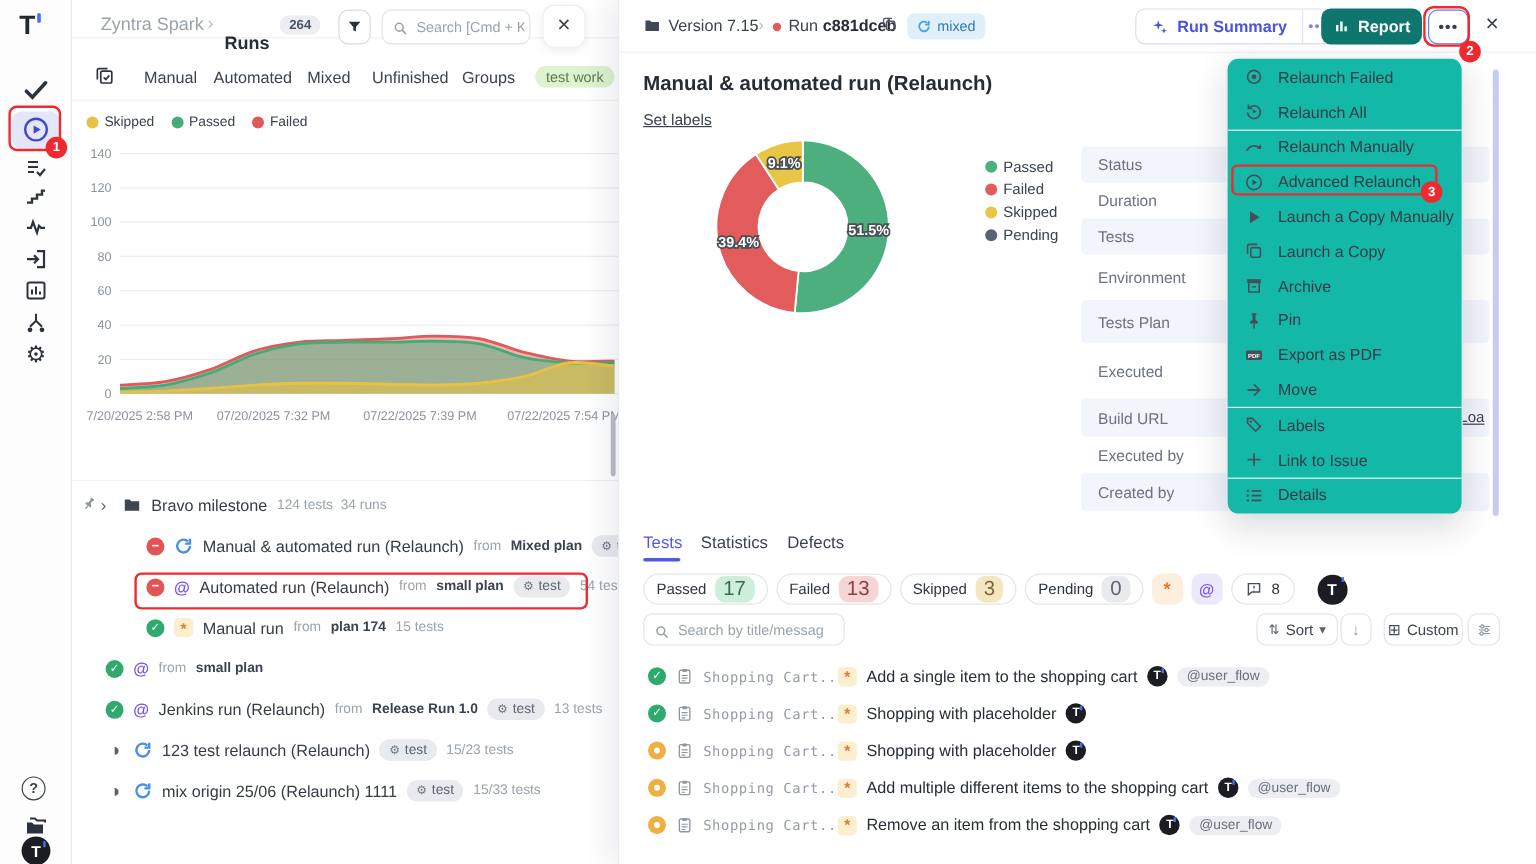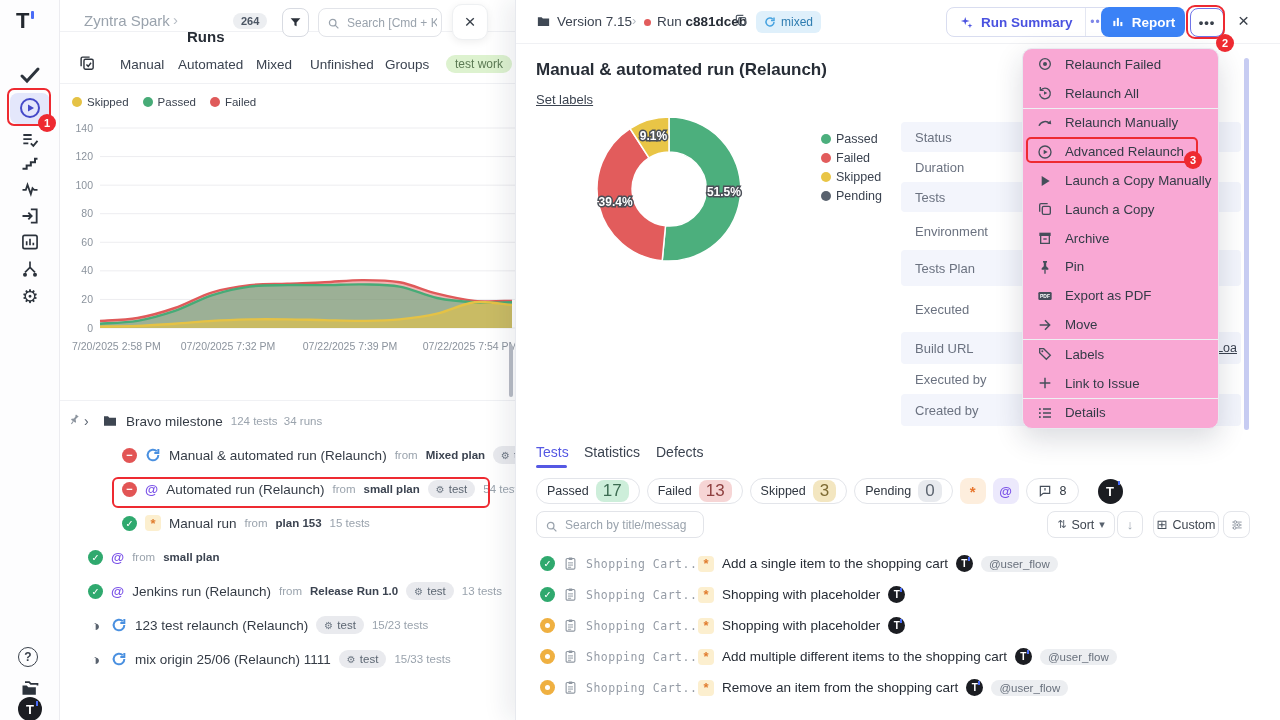--- a/index.html
+++ b/index.html
@@ -81,21 +81,21 @@
   .rp-dot{position:absolute;left:128px;top:19px;width:7px;height:7px;border-radius:50%;background:#e25c5c;}
   .rp-run{position:absolute;left:141px;top:14px;font-size:13.5px;color:#3b4350;}
   .rp-runid{font-weight:700;color:#272d36;}
   .rp-copy{position:absolute;left:218px;top:13px;width:14px;height:14px;color:#525b66;}
   .mixed-pill{position:absolute;left:240px;top:11px;display:flex;align-items:center;gap:5px;background:#dff0fb;border-radius:6px;height:22px;padding:0 8px;font-size:12px;color:#2e7cb0;}
   .mixed-pill .svgi{width:12px;height:12px;color:#47a3e0;}
   #btn-runsummary{position:absolute;left:430px;top:7px;height:30px;display:flex;border:1px solid #d9ddf0;border-radius:8px;background:#fff;}
   #btn-runsummary .main{display:flex;align-items:center;gap:7px;padding:0 12px;color:#4a52e0;font-size:13.5px;font-weight:600;}
   #btn-runsummary .main .svgi{width:15px;height:15px;}
   #btn-runsummary .more{width:26px;display:flex;align-items:center;justify-content:center;border-left:1px solid #e4e7f2;color:#7e86e8;font-size:12px;letter-spacing:1px;}
-  #btn-report{position:absolute;left:585px;top:7px;width:84px;height:30px;background:#3b82f6;border-radius:8px;color:#fff;display:flex;align-items:center;justify-content:center;gap:7px;font-size:13.5px;font-weight:600;}
+  #btn-report{position:absolute;left:585px;top:7px;width:84px;height:30px;background:#0f766e;border-radius:8px;color:#fff;display:flex;align-items:center;justify-content:center;gap:7px;font-size:13.5px;font-weight:600;}
   #btn-report .svgi{width:14px;height:14px;}
   #btn-more{position:absolute;left:674px;top:8px;width:34px;height:29px;border:1.5px solid #6f74e8;border-radius:8px;background:#fff;color:#3a414b;display:flex;align-items:center;justify-content:center;font-size:13px;letter-spacing:1px;font-weight:700;}
   #rp-close{position:absolute;left:722px;top:11px;font-size:19px;color:#3a414b;line-height:20px;}
   #rp-title{position:absolute;left:20px;top:60px;font-size:17px;font-weight:700;color:#272d36;}
   #set-labels{position:absolute;left:20px;top:92px;font-size:13px;color:#3b4350;text-decoration:underline;}
   #donut-wrap{position:absolute;left:53px;top:108px;width:210px;height:165px;}
   #donut-legend{position:absolute;left:305px;top:132px;}
   #donut-legend .leg-item{margin-bottom:5px;font-size:12.5px;}
   #details{position:absolute;left:385px;top:122px;width:340px;}
   .drow{position:relative;width:340px;display:flex;align-items:center;padding-left:14px;}
@@ -130,21 +130,21 @@
   #tests{position:absolute;left:0;top:548px;width:765px;}
   .test-row{position:relative;width:765px;height:31px;display:flex;align-items:center;gap:8px;padding-left:24px;white-space:nowrap;}
   .clip-glyph{width:15px;height:15px;color:#8f97a1;flex:none;}
   .suite{font-family:"DejaVu Sans Mono","Liberation Mono",monospace;font-size:11.5px;color:#959ca6;letter-spacing:.5px;width:104px;flex:none;}
   .test-title{font-size:13.5px;color:#272d36;}
   .tbadge{width:17px;height:17px;border-radius:50%;background:#1b1d22;color:#fff;font-weight:800;font-size:10px;display:inline-flex;align-items:center;justify-content:center;position:relative;flex:none;}
   .tbadge:after{content:"";position:absolute;top:2px;right:3px;width:2px;height:4px;background:#4a6cf7;}
   .tag-chip{background:#eceef1;border-radius:9px;padding:2px 8px;font-size:11.5px;color:#68707c;flex:none;}
 
   
-  #menu{position:absolute;left:1022px;top:48px;width:197px;background:#f9a8d4;border:1px solid #e8eaf0;border-radius:10px;box-shadow:0 10px 28px rgba(25,30,55,.16);padding:1px 0;z-index:30;}
+  #menu{position:absolute;left:1022px;top:48px;width:197px;background:#14b8a6;border:1px solid #e8eaf0;border-radius:10px;box-shadow:0 10px 28px rgba(25,30,55,.16);padding:1px 0;z-index:30;}
   .menu-item{height:28.8px;display:flex;align-items:center;gap:12px;padding-left:14px;font-size:13.3px;color:#333b47;}
   .menu-item .svgi{width:16px;height:16px;color:#454e5a;flex:none;}
   .menu-div{height:0;border-top:1px solid #eef0f3;margin:0 0;}
 
   
   .ann-box{position:absolute;border:2.5px solid #ee2a31;border-radius:7px;z-index:40;pointer-events:none;}
   .ann-badge{position:absolute;width:18px;height:18px;border-radius:50%;background:#ee2a31;color:#fff;font-size:11px;font-weight:700;display:flex;align-items:center;justify-content:center;z-index:41;}
   #ann1{left:7px;top:88px;width:44px;height:38px;}
   #badge1{left:38px;top:114px;}
   #ann2{left:1186px;top:5px;width:39px;height:34px;border-radius:9px;}
@@ -342,21 +342,21 @@
           </span>
           <span class="meta">54 tests</span>
         </div>
         <div class="trow" style="padding-left: 62px;">
           <span class="st passed">
             <span>✓</span>
           </span>
           <span class="chip-manual">*</span>
           <span class="title">Manual run</span>
           <span class="from">from</span>
-          <span class="plan">plan 153</span>
+          <span class="plan">plan 174</span>
           <span class="meta">15 tests</span>
         </div>
         <div class="trow" style="padding-left: 28px;">
           <span class="st passed">
             <span>✓</span>
           </span>
           <span class="chip-auto">@</span>
           <span class="from">from</span>
           <span class="plan">small plan</span>
         </div>

